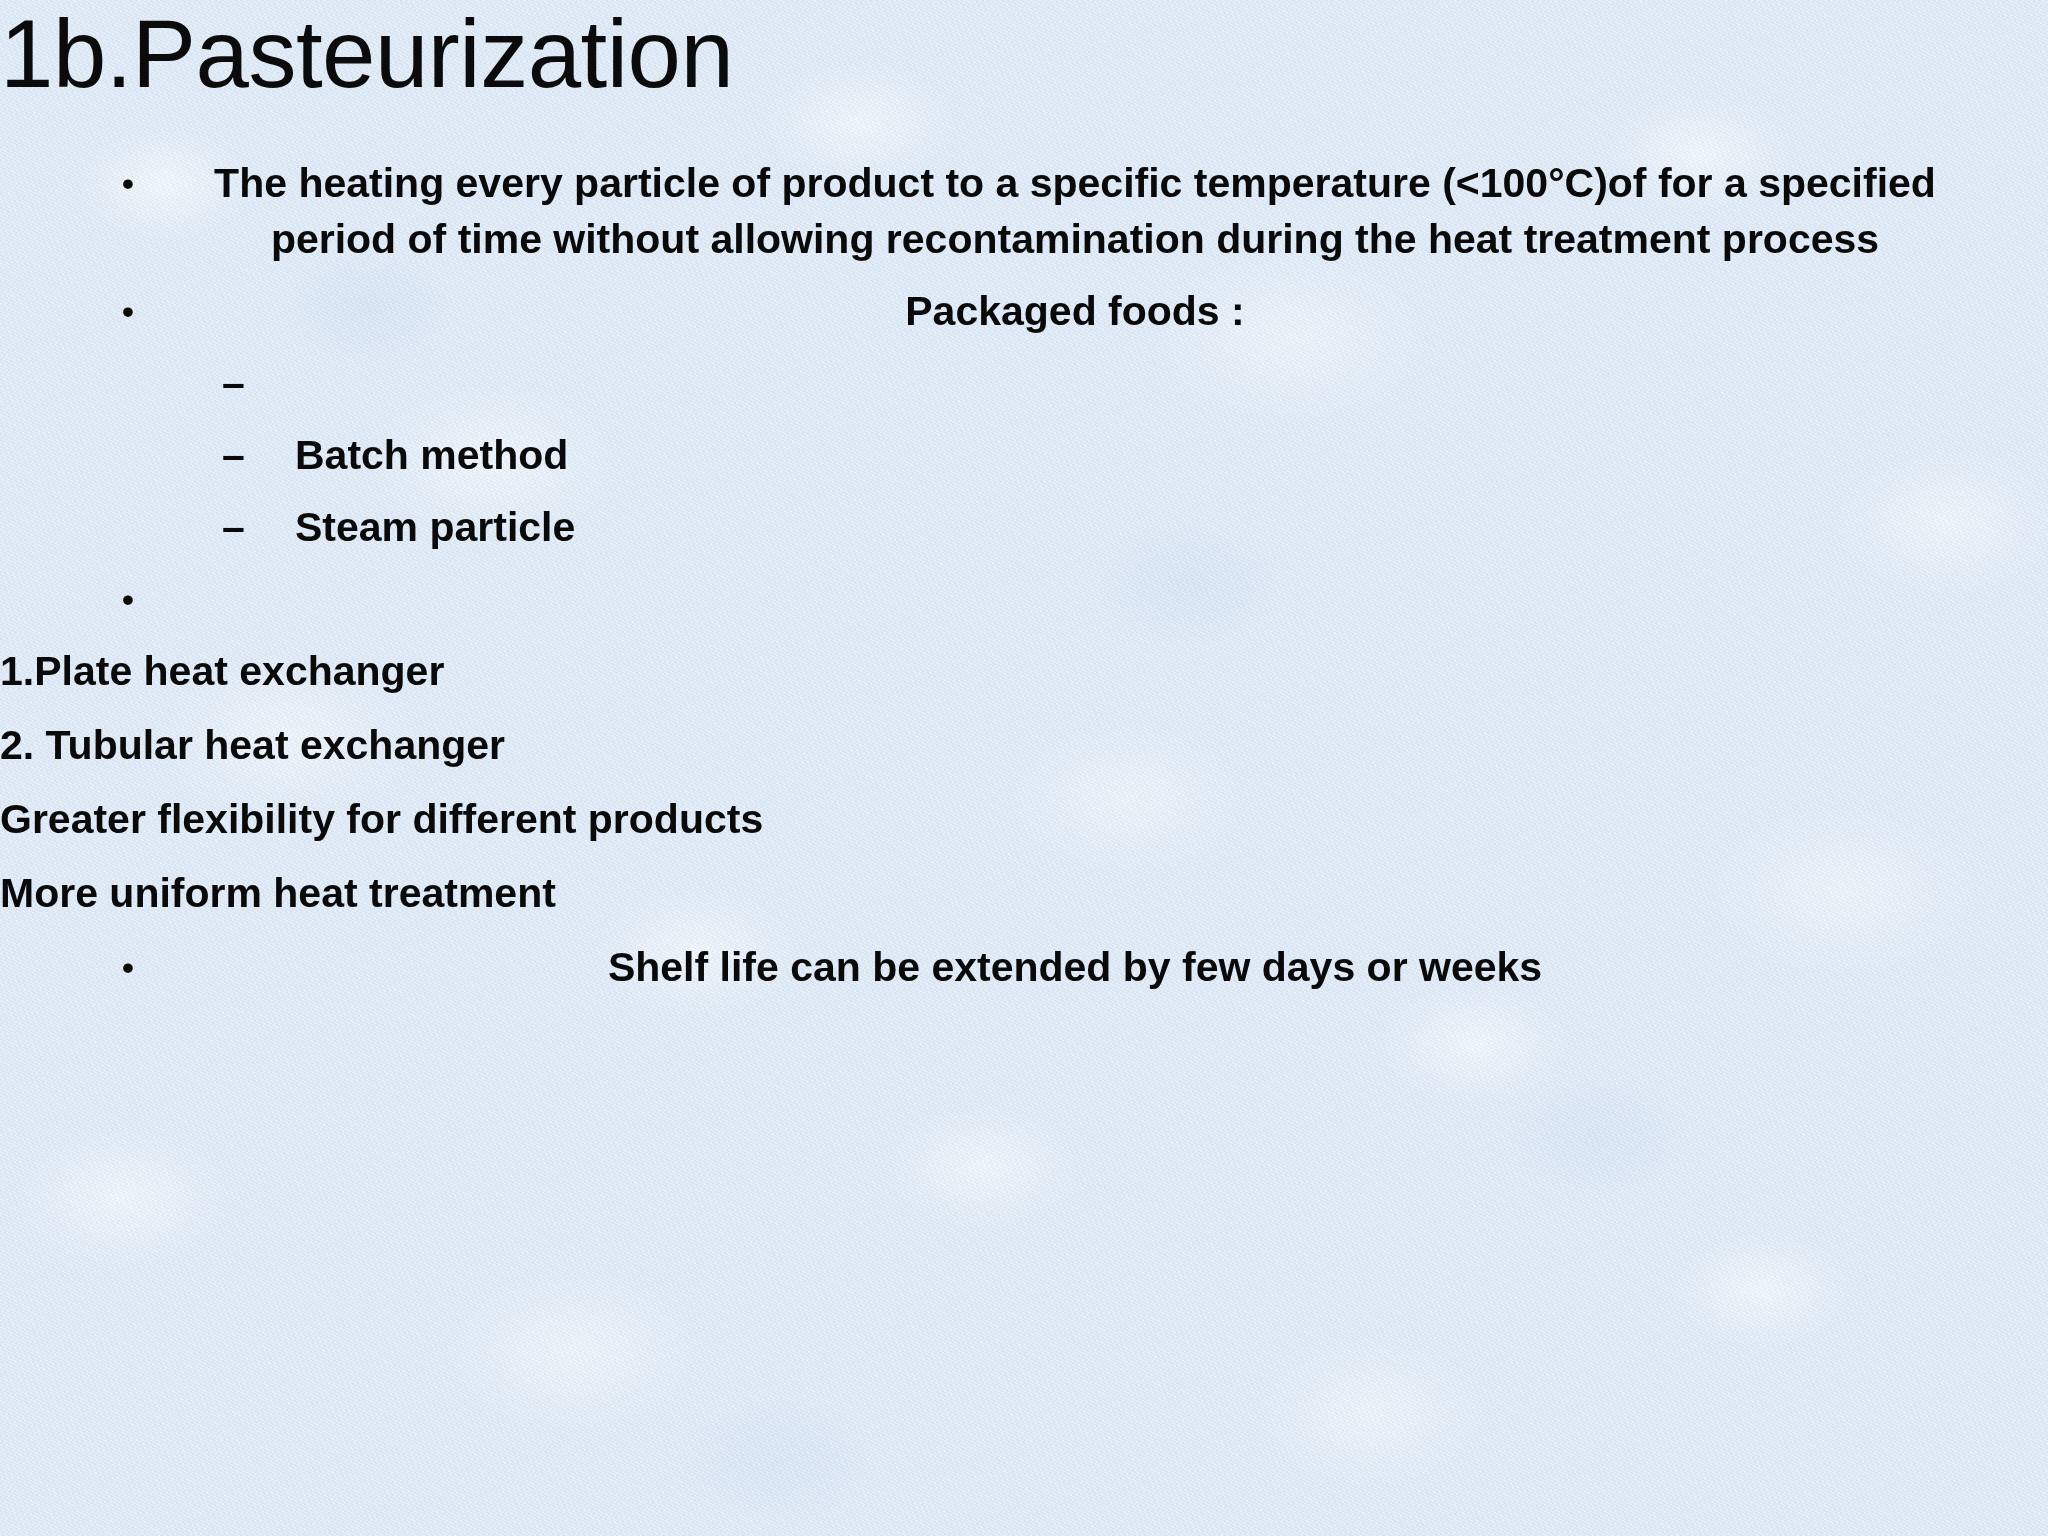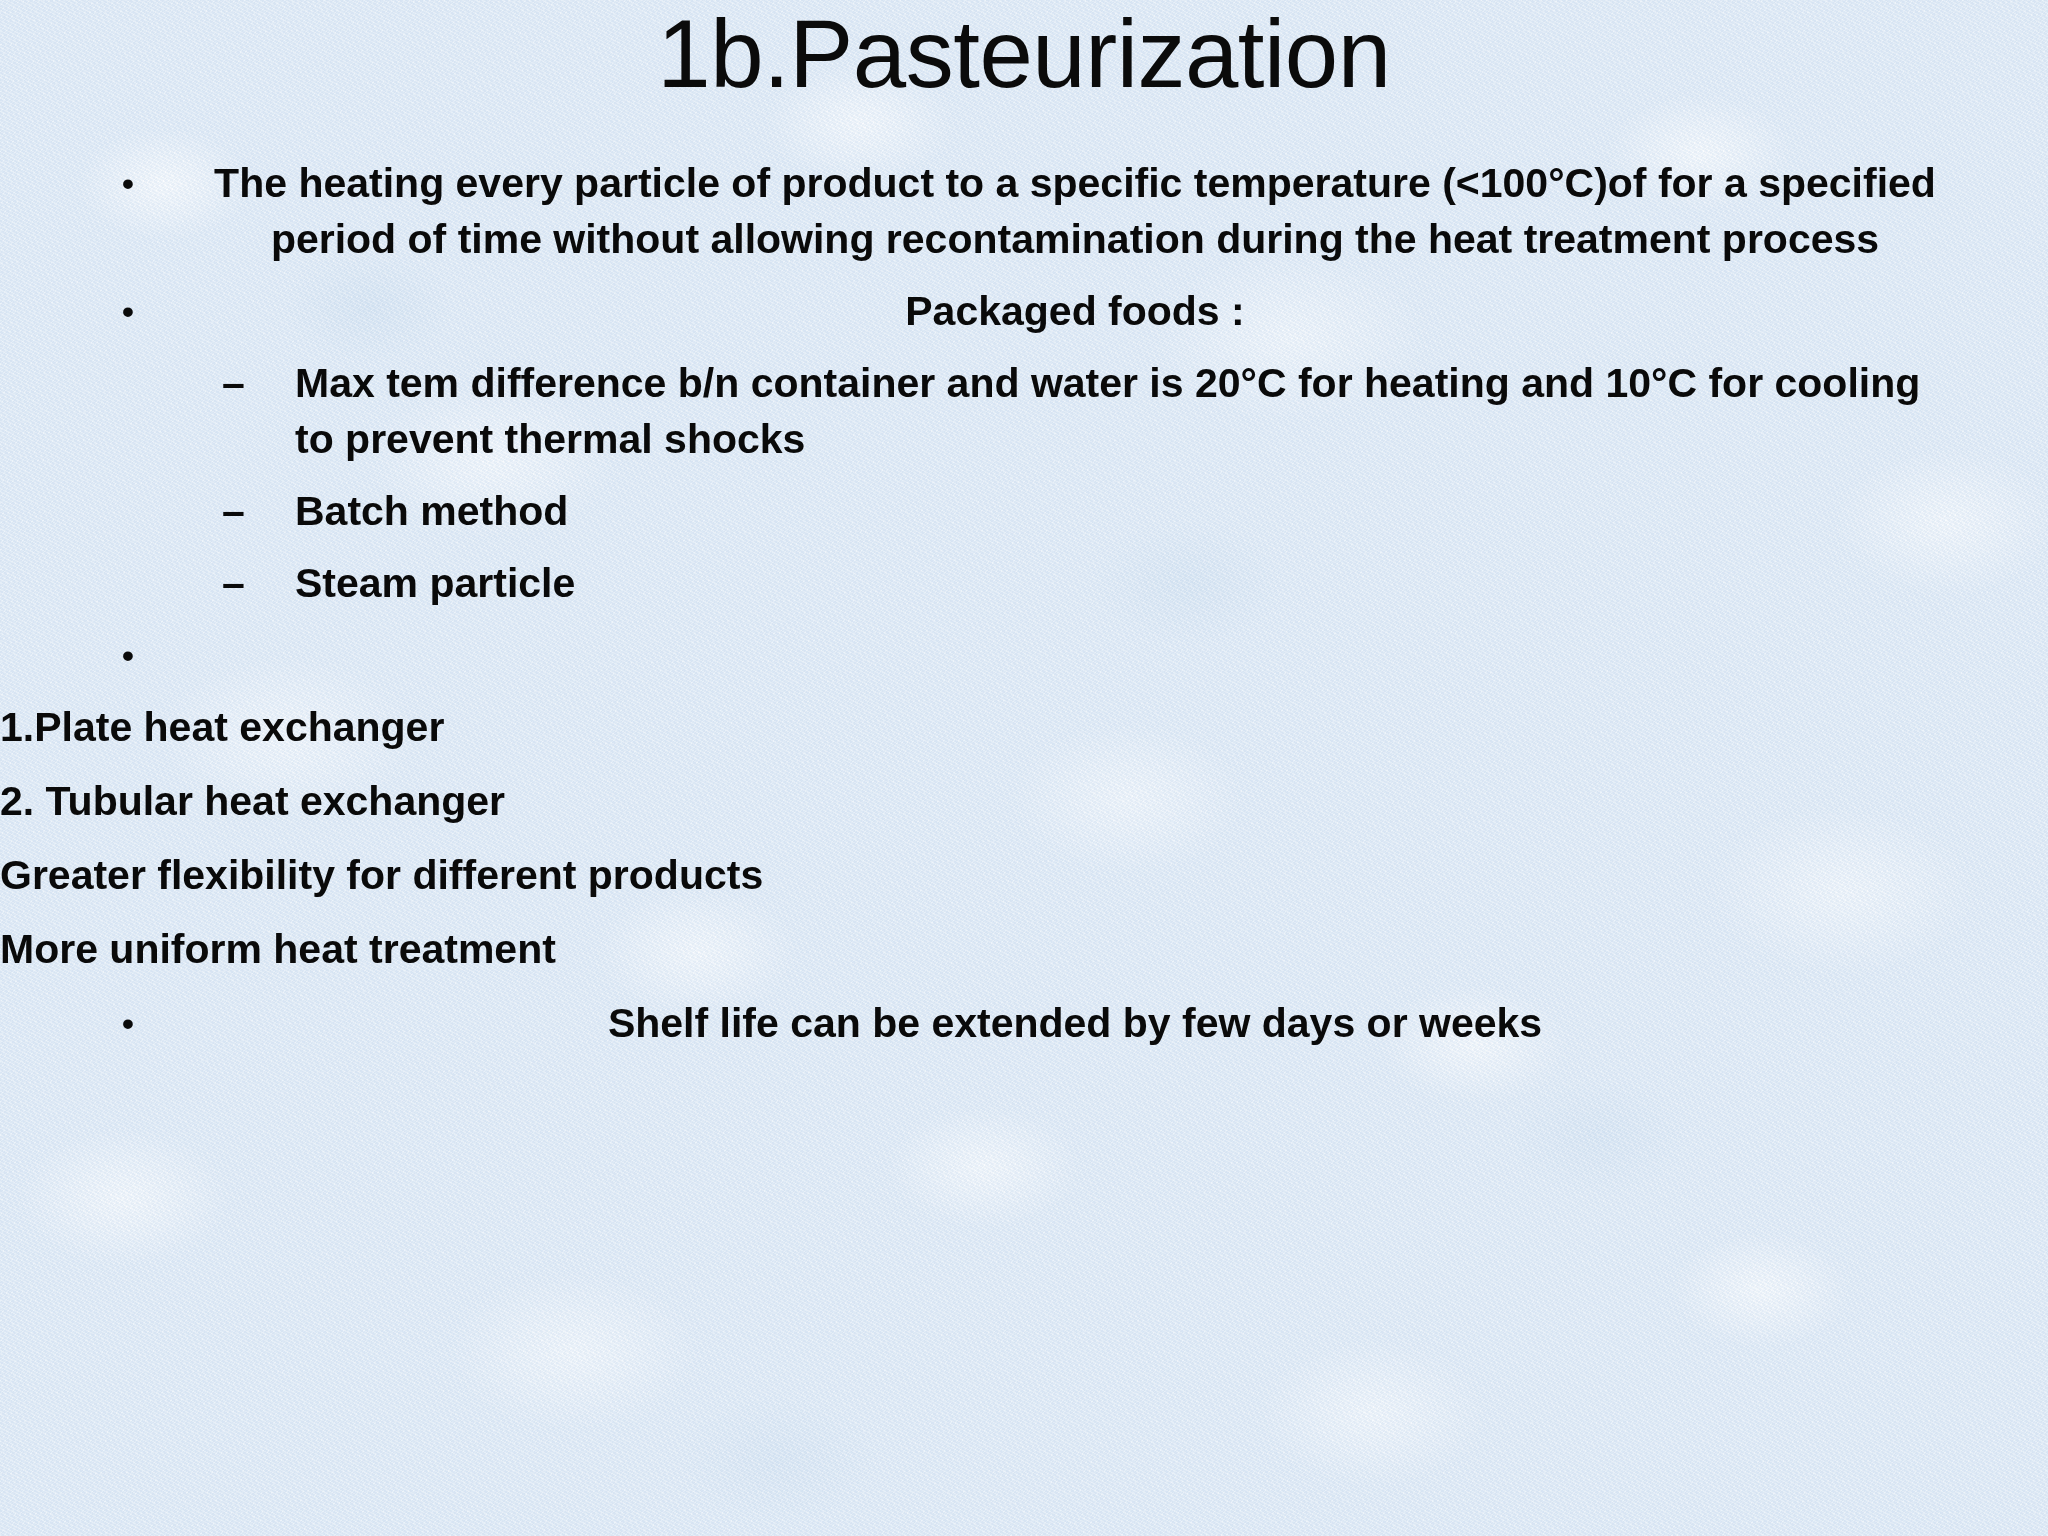--- a/index.html
+++ b/index.html
@@ -67,21 +67,21 @@
     z-index: 2;
     width: 100%;
     height: 100%;
   }
 
   .slide-title {
     position: absolute;
     top: 2px;
     left: 0;
     width: 2048px;
-    text-align: center;
+    text-align: left;
     font-family: "Liberation Sans", sans-serif;
     font-weight: 300;
     font-size: 96px;
     line-height: 1.08;
     letter-spacing: -0.5px;
     color: #0b0b0b;
     white-space: nowrap;
   }
 
   .body-area {
@@ -157,21 +157,20 @@
     <div class="line lvl1">
           <span class="marker">•</span>
           <span class="txt">The heating every particle of product to a specific temperature (&lt;100°C)of for a specified period of time without allowing recontamination during the heat treatment process</span>
         </div>
         <div class="line lvl1">
           <span class="marker">•</span>
           <span class="txt">Packaged foods :</span>
         </div>
         <div class="line lvl2">
           <span class="marker">–</span>
-          <span class="txt">Max tem difference b/n container and water is 20°C for heating and 10°C for cooling to prevent thermal shocks</span>
         </div>
         <div class="line lvl2">
           <span class="marker">–</span>
           <span class="txt">Batch method</span>
         </div>
         <div class="line lvl2">
           <span class="marker">–</span>
           <span class="txt">Steam particle</span>
         </div>
         <div class="line lvl1">

